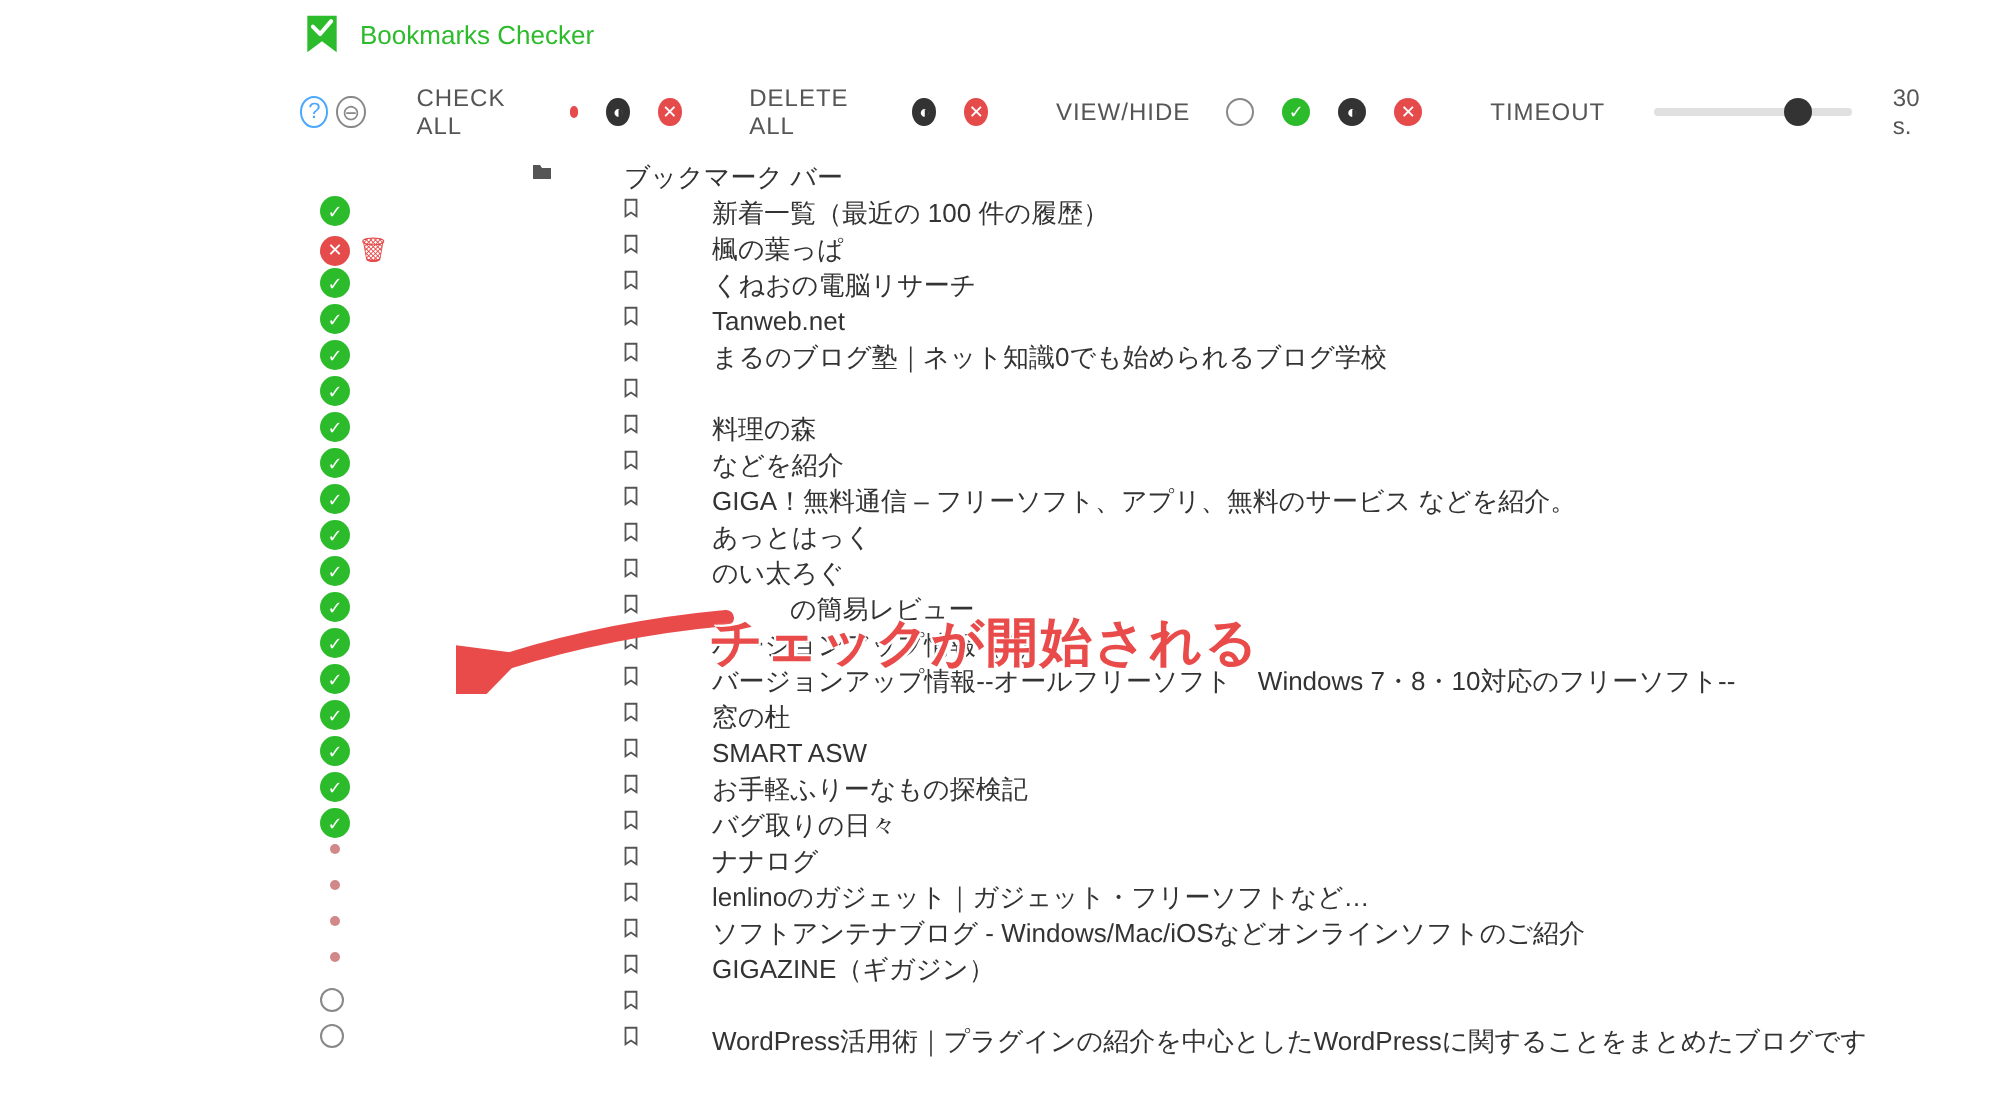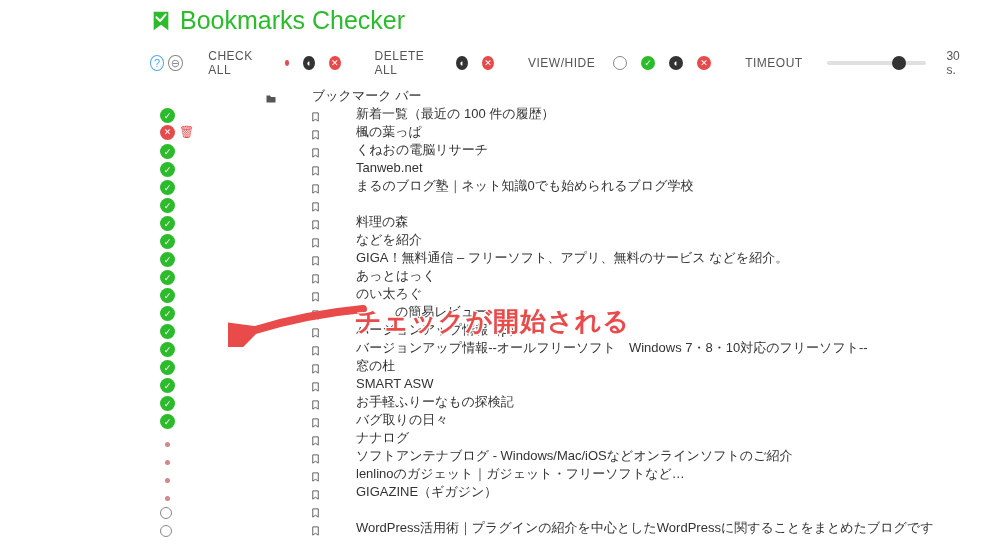--- a/index.html
+++ b/index.html
@@ -18,21 +18,21 @@
     padding: 6px 0 10px 150px;
   }
   .logo {
     width: 22px; height: 22px;
     margin-right: 8px;
     position: relative;
   }
   .logo svg { display:block; }
   .app-title {
     color: #2bbb2b;
-    font-size: 25px;
+    font-size: 13px;
     font-weight: 400;
   }
   
   .toolbar {
     display: flex;
     align-items: center;
     padding: 4px 0 8px 150px;
     font-size: 12px;
     color: #555;
     gap: 4px;
@@ -77,21 +77,21 @@
     width:14px; height:14px;
     background:#333;
     border-radius:50%;
   }
   
   .tree {
     padding: 2px 0 0 150px;
   }
   .row {
     display:flex;
-    align-items:flex-end;
+    align-items:flex-start;
     height:18px;
     line-height:18px;
     gap:28px;
   }
   .status-col {
     width: 58px;
     display:flex;
     align-items:center;
     gap:4px;
     padding-left:10px;
@@ -426,33 +426,33 @@
       <div class="row">
         <span class="status-col">
           <span class="st-dot"></span>
         </span>
         <span class="indent i2"></span>
         <span class="node-icon">
           <svg width="11" height="12" viewBox="0 0 24 24">
             <path fill="none" stroke="#555" stroke-width="2" d="M6 3h12v18l-6-4-6 4z"></path>
           </svg>
         </span>
+        <span class="bookmark-title">lenlinoのガジェット｜ガジェット・フリーソフトなど…</span>
+      </div>
+      <div class="row">
+        <span class="status-col">
+          <span class="st-dot"></span>
+        </span>
+        <span class="indent i2"></span>
+        <span class="node-icon">
+          <svg width="11" height="12" viewBox="0 0 24 24">
+            <path fill="none" stroke="#555" stroke-width="2" d="M6 3h12v18l-6-4-6 4z"></path>
+          </svg>
+        </span>
         <span class="bookmark-title">ソフトアンテナブログ - Windows/Mac/iOSなどオンラインソフトのご紹介</span>
-      </div>
-      <div class="row">
-        <span class="status-col">
-          <span class="st-dot"></span>
-        </span>
-        <span class="indent i2"></span>
-        <span class="node-icon">
-          <svg width="11" height="12" viewBox="0 0 24 24">
-            <path fill="none" stroke="#555" stroke-width="2" d="M6 3h12v18l-6-4-6 4z"></path>
-          </svg>
-        </span>
-        <span class="bookmark-title">lenlinoのガジェット｜ガジェット・フリーソフトなど…</span>
       </div>
       <div class="row">
         <span class="status-col">
           <span class="st-dot"></span>
         </span>
         <span class="indent i2"></span>
         <span class="node-icon">
           <svg width="11" height="12" viewBox="0 0 24 24">
             <path fill="none" stroke="#555" stroke-width="2" d="M6 3h12v18l-6-4-6 4z"></path>
           </svg>

